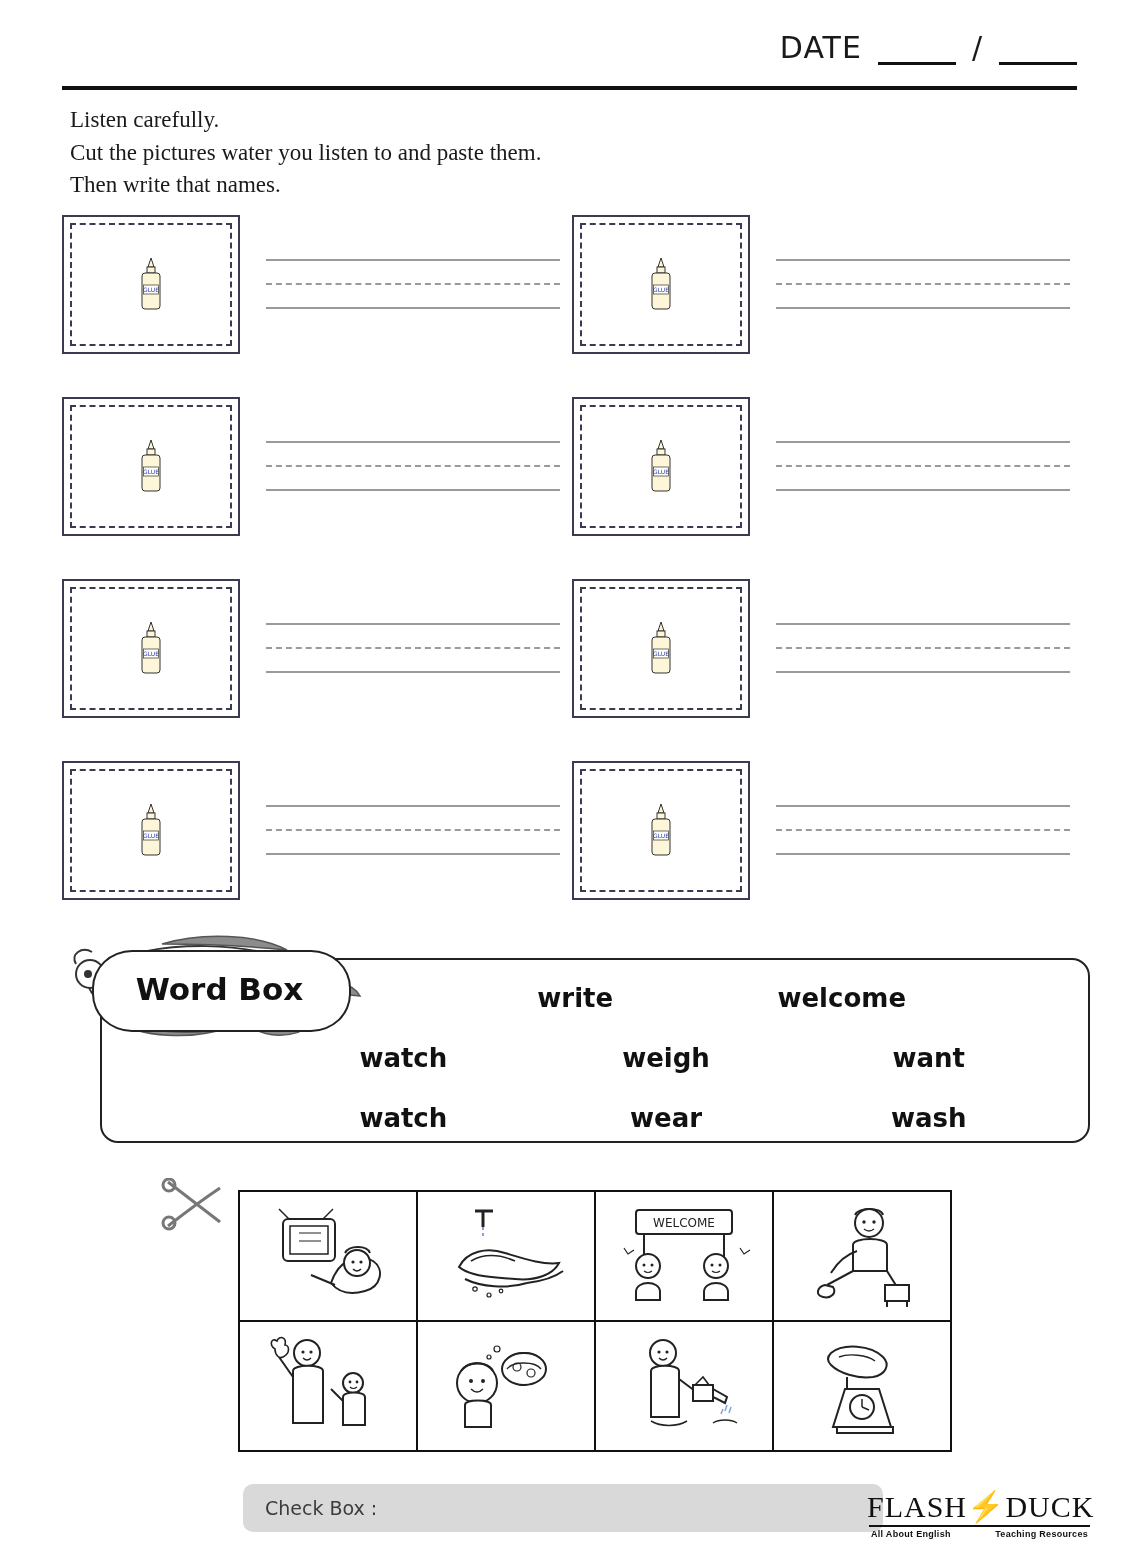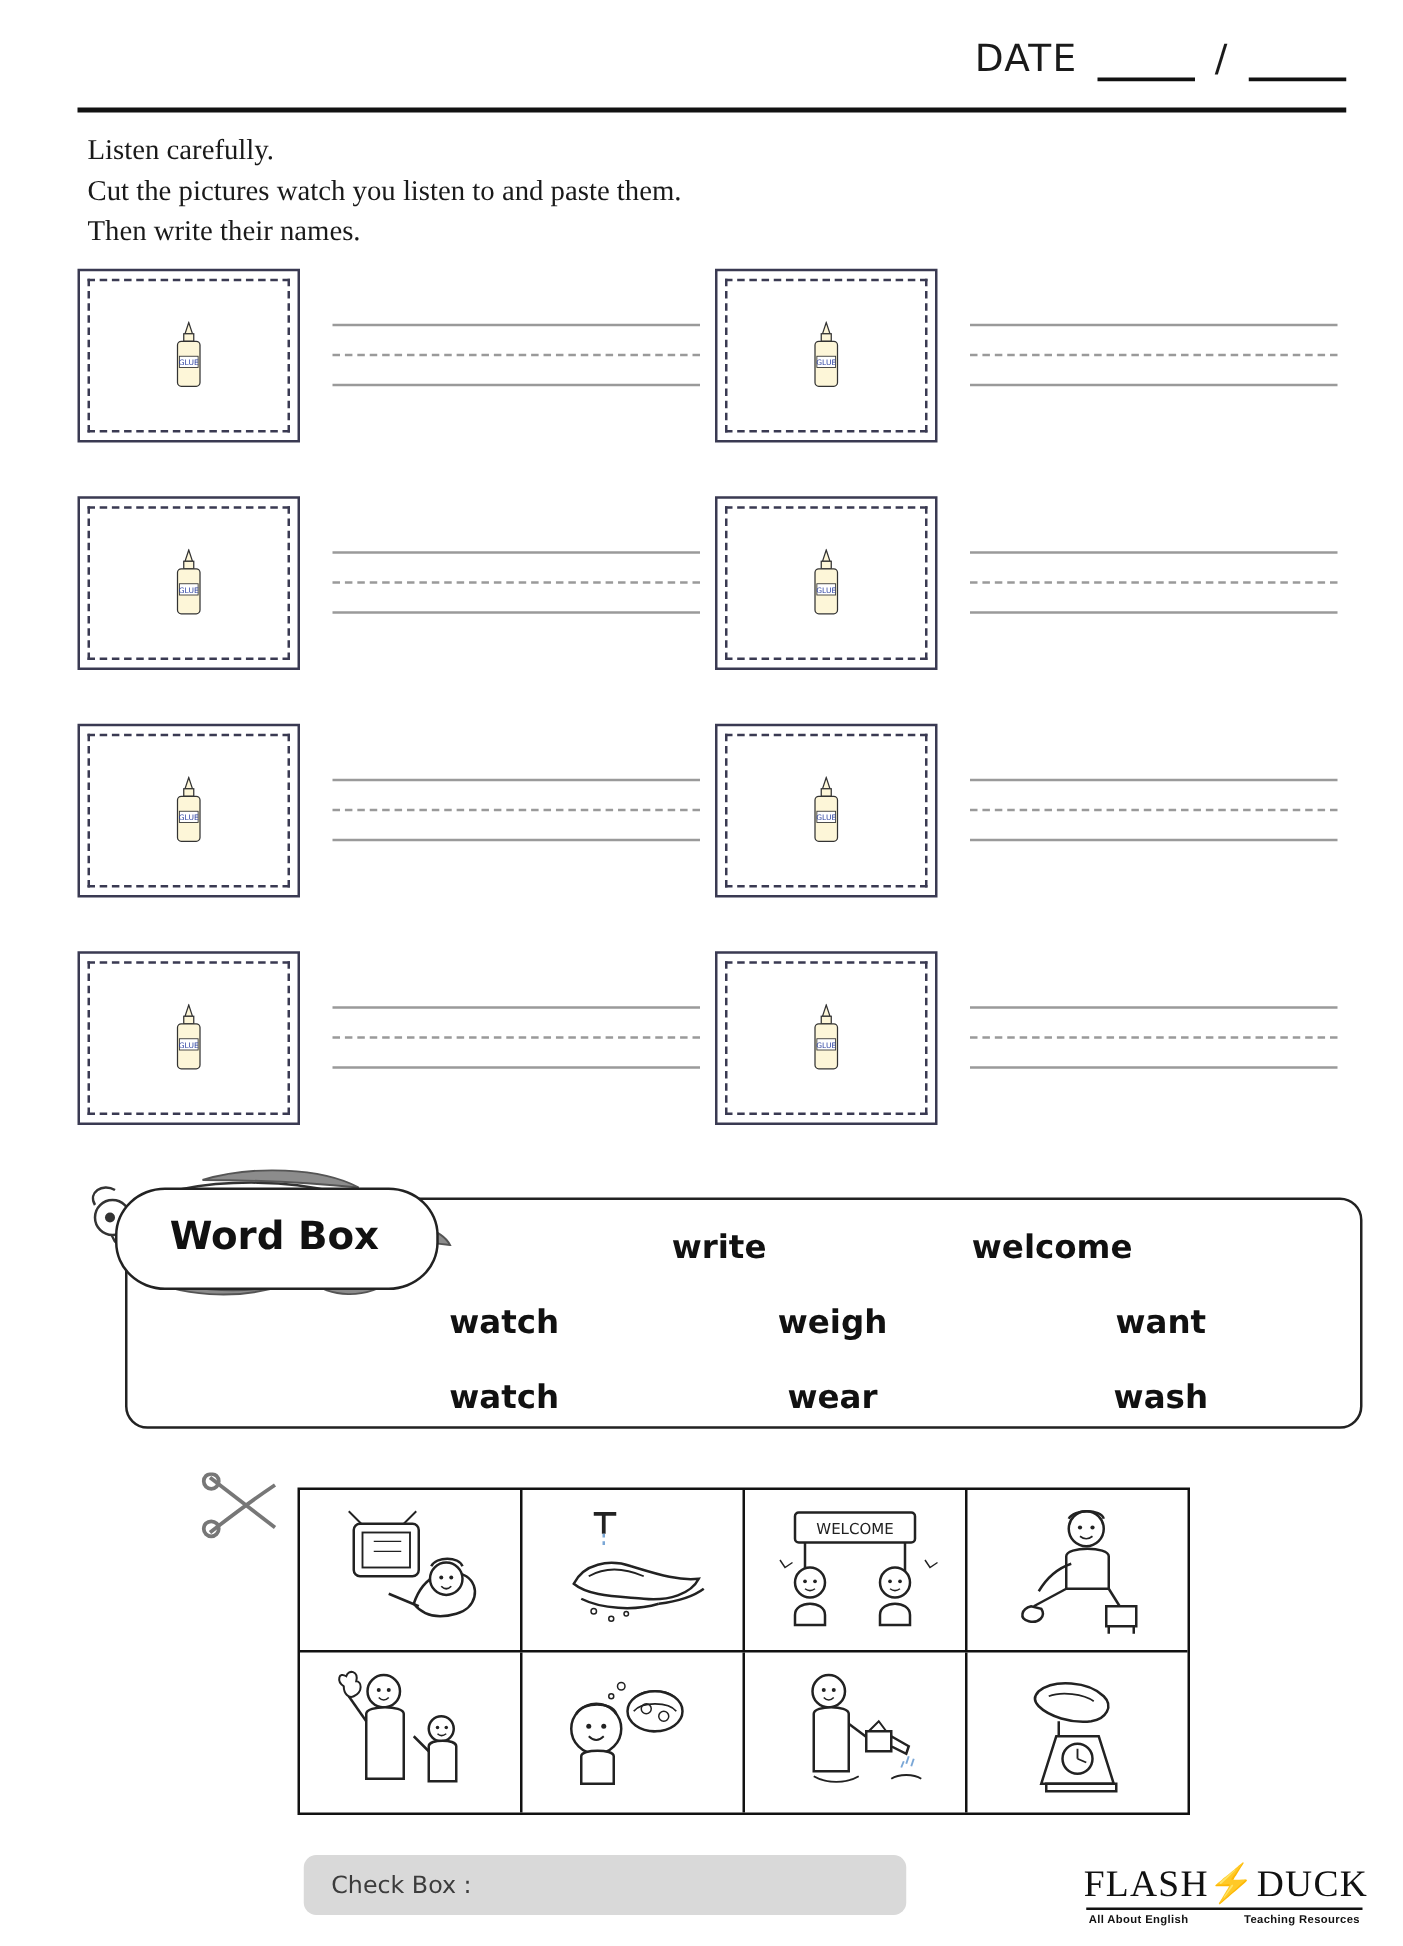--- a/index.html
+++ b/index.html
@@ -219,21 +219,21 @@
     justify-content: center;
     overflow: hidden;
   }
   .pic-cell + .pic-cell { border-left: 2px solid #111; }
 
   
   .checkbar {
     position: absolute;
     left: 243px;
     top: 1484px;
-    width: 482px;
+    width: 640px;
     height: 48px;
     background: #d9d9d9;
     border-radius: 10px;
   }
   .checkbar-label {
     position: absolute;
     left: 22px;
     top: 13px;
     font-family: "DejaVu Sans", sans-serif;
     font-size: 19px;
@@ -278,22 +278,22 @@
   <div class="date-row">
     <span class="date-label">DATE</span>
     <span class="date-blank"></span>
     <span class="date-slash">/</span>
     <span class="date-blank"></span>
   </div>
   <div class="header-rule"></div>
 
   <div class="instructions">
     <div>Listen carefully.</div>
-    <div>Cut the pictures watch you listen to and paste them.</div>
-    <div>Then write their names.</div>
+    <div>Cut the pictures water you listen to and paste them.</div>
+    <div>Then write that names.</div>
   </div>
 
   <div class="grid">
 
     <div class="grid-row">
       <div class="cell">
         <div class="paste-box">
           <svg class="glue-icon" viewBox="0 0 30 54">
             <polygon points="15,1 12,10 18,10" fill="#fdf6d8" stroke="#333" stroke-width="1"></polygon>
             <rect x="11" y="10" width="8" height="6" fill="#fdf6d8" stroke="#333" stroke-width="1"></rect>

